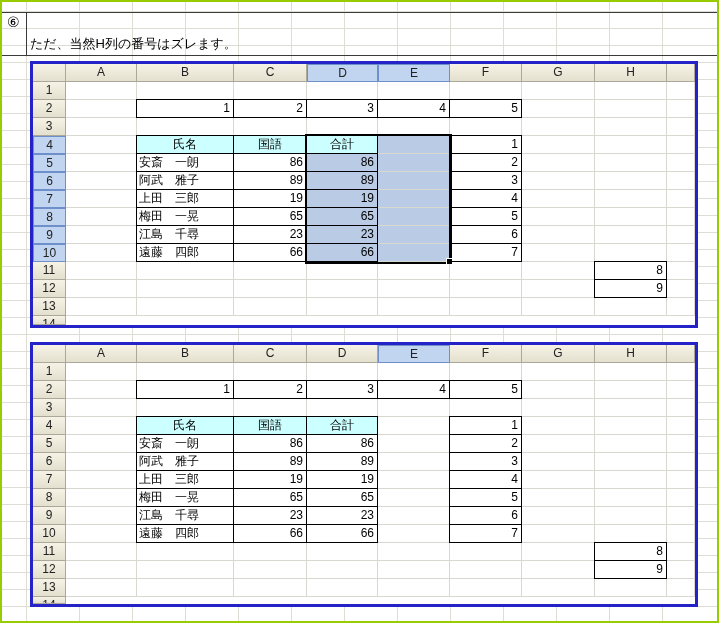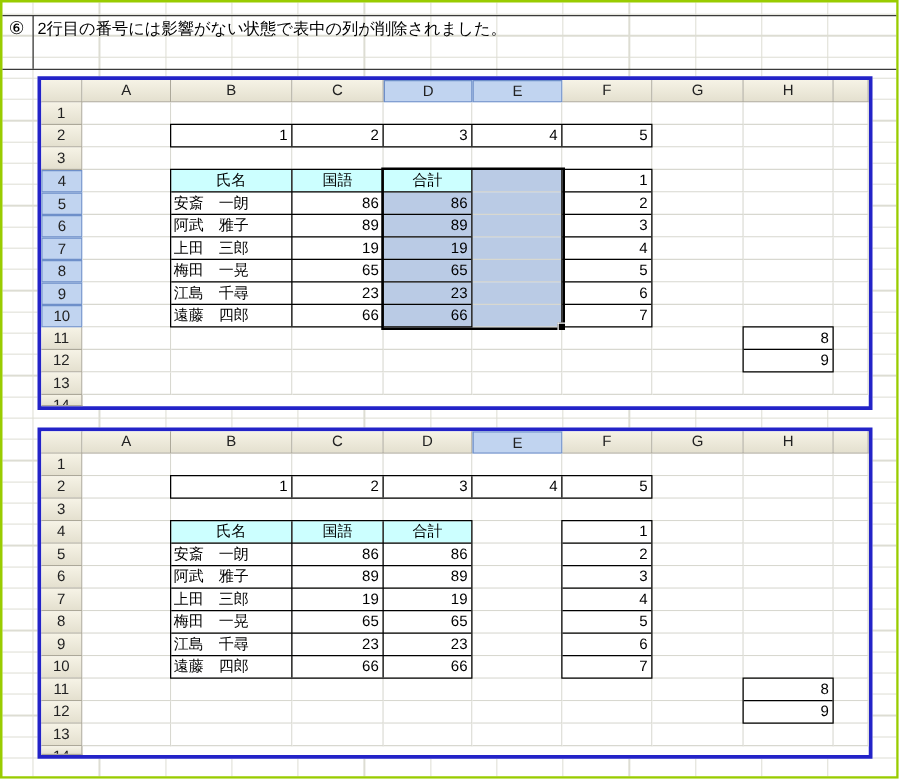--- a/index.html
+++ b/index.html
@@ -35,21 +35,21 @@
           border-left:1px solid #fff;border-top:1px solid #fff;box-sizing:content-box;}
 </style>
 </head>
 <body>
 
 <div class="page">
   <div class="hline" style="left:0;top:10px;width:715px;"></div>
   <div class="hline" style="left:0;top:53px;width:715px;"></div>
   <div class="vline" style="left:24px;top:10px;height:43px;"></div>
   <div class="note-marker">⑥</div>
-  <div class="note-text" style="top:10px;">2行目の番号には影響がない状態で表中の列が削除されました。</div>
+  <div class="note-text" style="top:31px;">ただ、当然H列の番号はズレます。</div>
 
   <div id="sheet0" class="sheet" style="top:59px;height:261px;">
       <div class="abs hdr" style="left: 0px; top: 0px; width: 33px; height: 18px;"></div>
       <div class="abs hdr" style="left: 33px; top: 0px; width: 71px; height: 18px;">A</div>
       <div class="abs hdr" style="left: 104px; top: 0px; width: 97px; height: 18px;">B</div>
       <div class="abs hdr" style="left: 201px; top: 0px; width: 73px; height: 18px;">C</div>
       <div class="abs hdr hl" style="left: 274px; top: 0px; width: 71px; height: 18px;">D</div>
       <div class="abs hdr hl" style="left: 345px; top: 0px; width: 72px; height: 18px;">E</div>
       <div class="abs hdr" style="left: 417px; top: 0px; width: 72px; height: 18px;">F</div>
       <div class="abs hdr" style="left: 489px; top: 0px; width: 73px; height: 18px;">G</div>

